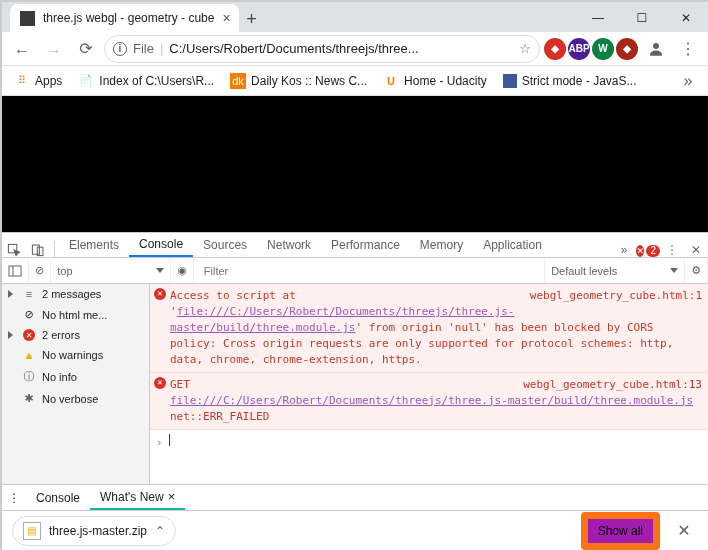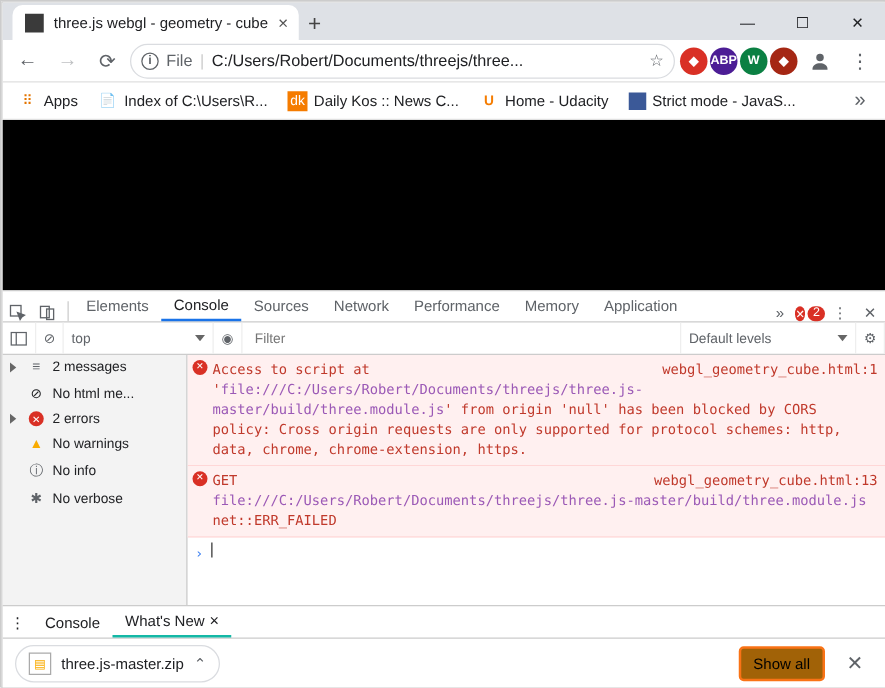--- a/index.html
+++ b/index.html
@@ -32,29 +32,29 @@
   .dt-filter .seg { padding:0 6px; display:flex; align-items:center; gap:4px; height:100%; border-right:1px solid #eee;}
   .dt-filter input { border:none; outline:none; flex:1; font-size:11px; padding:2px 4px; color:#888;}
   .dt-body { flex:1; display:flex; overflow:hidden;}
   .dt-side { width:148px; border-right:1px solid #ccc; background:#f3f3f3; font-size:11px;}
   .dt-side .row { display:flex; align-items:center; gap:6px; padding:4px 6px;}
   .dt-side .row .ii { width:14px; display:flex; justify-content:center;}
   .dt-side .caret { width:8px; color:#666;}
   .dt-msgs { flex:1; font-family:Consolas,Menlo,monospace; font-size:11px; overflow:auto;}
   .msg { padding:4px 6px 4px 20px; border-bottom:1px solid #ffd7d7; background:#fff0f0; color:#c0392b; position:relative; line-height:1.45;}
   .msg .mi { position:absolute; left:4px; top:4px; width:12px; height:12px; background:#d93025; color:#fff; border-radius:50%; font-size:9px; display:flex; align-items:center; justify-content:center;}
-  .msg a { color:#9b59b6; }
+  .msg a { color:#9b59b6; text-decoration:underline;}
   .msg .src { float:right; }
   .prompt { padding:4px 6px; color:#367cf1; font-family:Consolas,monospace;}
   .drawer { height:26px; border-top:1px solid #ccc; display:flex; align-items:center; font-size:12px;}
   .drawer .dtab { padding:0 10px; height:100%; display:flex; align-items:center; gap:4px;}
   .drawer .dtab.active { border-bottom:2px solid #14b8a6;}
   .dlbar { height:40px; border-top:1px solid #ccc; display:flex; align-items:center; padding:0 10px; gap:10px;}
   .dlchip { border:1px solid #dadce0; border-radius:16px; height:30px; display:flex; align-items:center; padding:0 10px; gap:8px; font-size:12px;}
-  .showall { border:2px solid #f97316; border-radius:4px; padding:5px 10px; font-size:12px; background:#a16207; margin-left:auto;}
+  .showall { border:7px solid #f97316; border-radius:4px; padding:5px 10px; font-size:12px; background:#a21caf; margin-left:auto;}
   svg { display:block;}
   .triR { width:0;height:0;border-top:4px solid transparent;border-bottom:4px solid transparent;border-left:5px solid #666;}
   .triD { width:0;height:0;border-left:4px solid transparent;border-right:4px solid transparent;border-top:5px solid #666;}
 </style>
 </head>
 <body>
 
 <div class="titlebar">
   <div class="tab">
     <span class="fav"></span>

